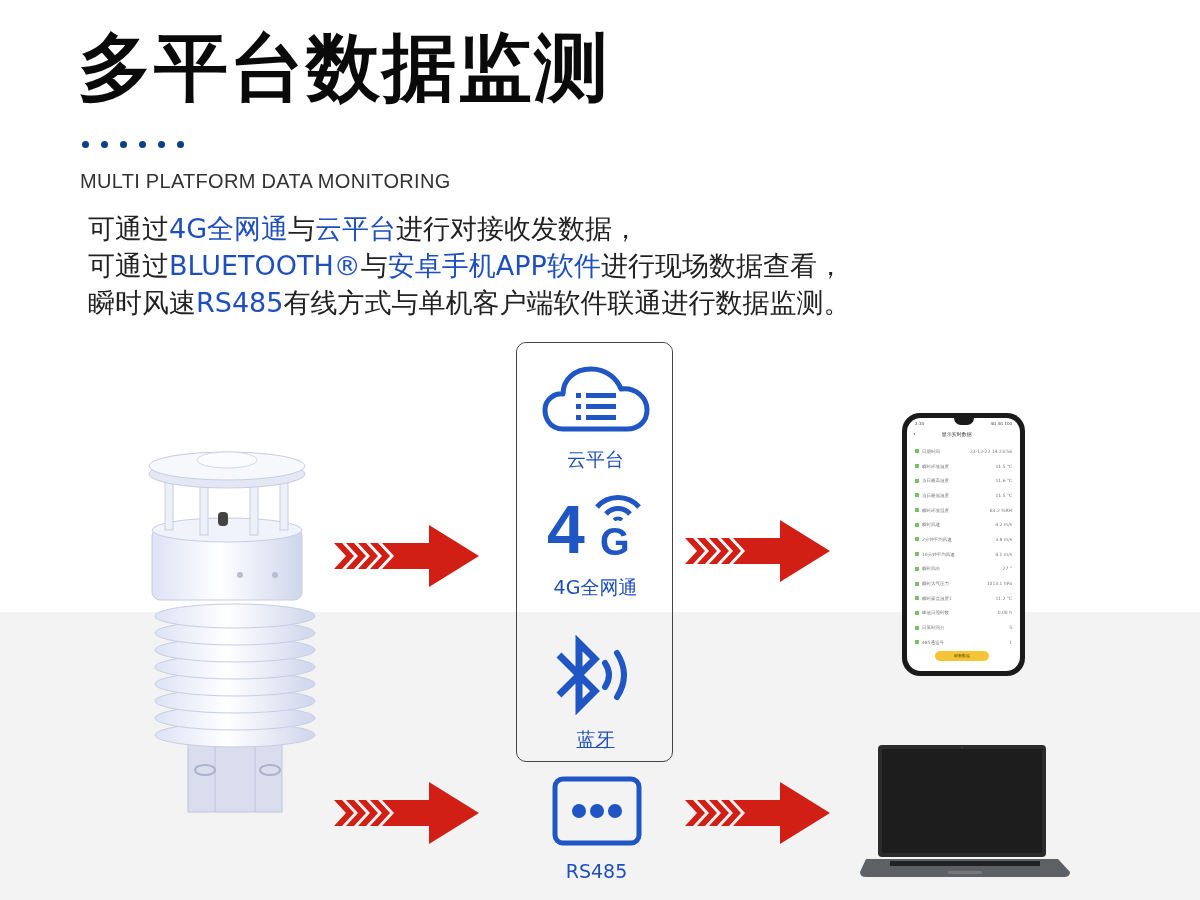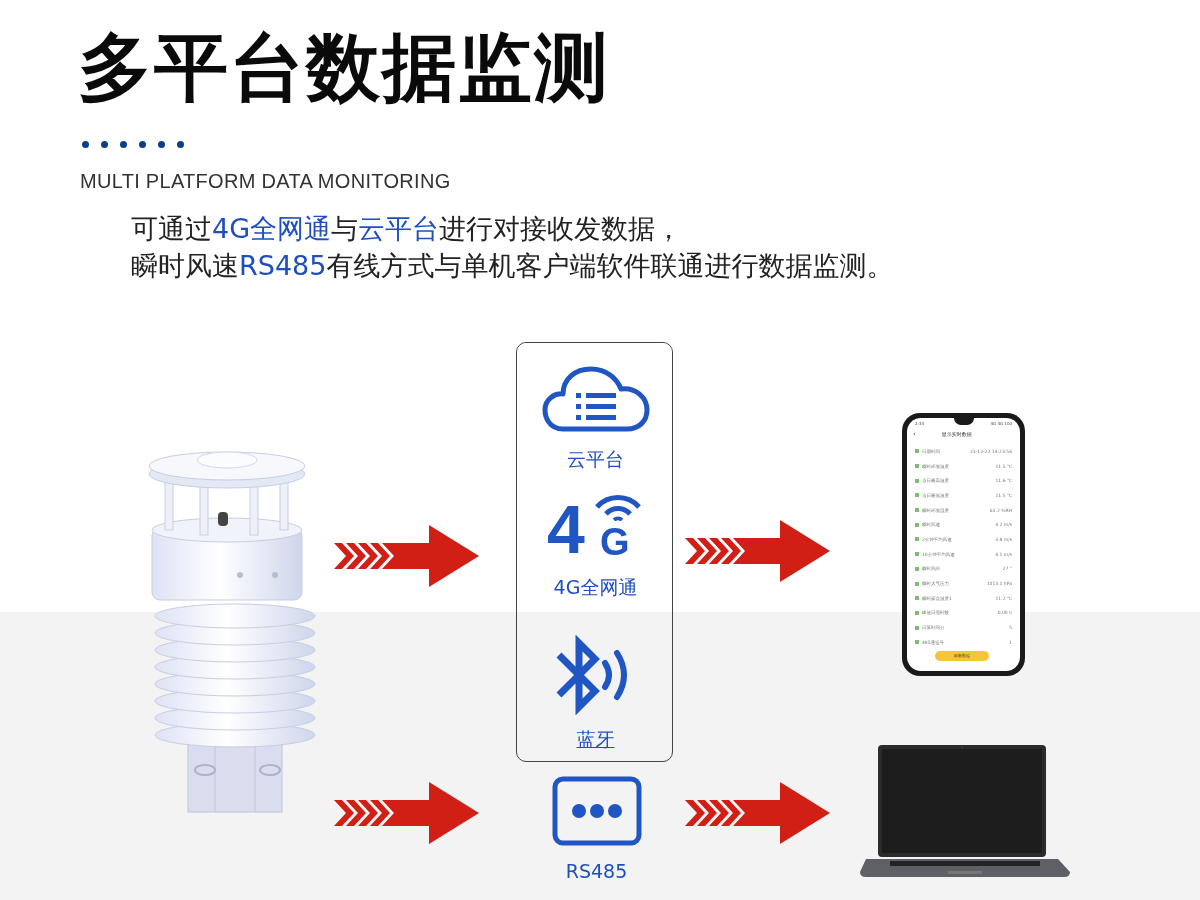--- a/index.html
+++ b/index.html
@@ -3,21 +3,21 @@
 <meta charset="utf-8">
 <style>
   *{margin:0;padding:0;box-sizing:border-box;}
   html,body{width:1200px;height:900px;overflow:hidden;background:#ffffff;}
   body{position:relative;font-family:"DejaVu Sans","Liberation Sans",sans-serif;color:#1a1a1a;}
   .bg-gray{position:absolute;left:0;top:612px;width:1200px;height:288px;background:#f3f3f3;}
   .title{position:absolute;left:78px;top:30px;font-size:74px;font-weight:bold;letter-spacing:2px;color:#0a0a0a;line-height:1;text-align:right;}
   .dots{position:absolute;left:82px;top:141px;display:flex;gap:12px;}
   .dots span{width:7px;height:7px;border-radius:50%;background:#0c3f8a;display:block;}
   .subtitle{position:absolute;left:80px;top:170px;font-family:"Liberation Sans",sans-serif;font-size:20px;color:#333;letter-spacing:0.3px;}
-  .desc{position:absolute;left:88px;top:210px;font-size:27px;line-height:37px;color:#222;margin-left:43px;}
+  .desc{position:absolute;left:88px;top:210px;font-size:27px;line-height:37px;color:#222;}
   .desc .hl{color:#1f4fbf;}
   .panel{position:absolute;left:516px;top:342px;width:157px;height:420px;border:1.5px solid #444;border-radius:10px;background:transparent;}
   .panel-top{position:absolute;left:0;top:0;width:100%;height:268px;background:#fff;border-radius:10px 10px 0 0;}
   .icon-label{position:absolute;width:157px;text-align:center;color:#1f4fbf;font-size:19px;}
   .arrow{position:absolute;}
   .device{position:absolute;}
   .phone{position:absolute;left:902px;top:413px;width:123px;height:263px;border-radius:18px;background:#1a1a1a;padding:5px;}
   .phone-screen{width:100%;height:100%;background:#fff;border-radius:14px;position:relative;overflow:hidden;font-size:4.5px;color:#777;}
   .phone-status{display:flex;justify-content:space-between;padding:3px 8px 0 8px;font-size:4px;color:#444;}
   .notch{position:absolute;left:50%;top:0;width:20px;height:7px;margin-left:-10px;background:#1a1a1a;border-radius:0 0 8px 8px;}
@@ -44,20 +44,23 @@
     <span></span>
     <span></span>
 </div>
 <div class="subtitle">MULTI PLATFORM DATA MONITORING</div>
 
 <div class="desc">
   <div>
     <span>可通过</span><span class="hl">4G全网通</span><span>与</span><span class="hl">云平台</span><span>进行对接收发数据，</span>
   </div>
   <div>
+    <span>可通过</span><span class="hl">BLUETOOTH®</span><span>与</span><span class="hl">安卓手机APP软件</span><span>进行现场数据查看，</span>
+  </div>
+  <div>
     <span>瞬时风速</span><span class="hl">RS485</span><span>有线方式与单机客户端软件联通进行数据监测。</span>
   </div>
 </div>
 
 <svg class="device" style="left:140px;top:440px;" width="180" height="380" viewBox="0 0 180 380">
   <defs>
     <linearGradient id="wg" x1="0" x2="1">
       <stop offset="0" stop-color="#dde3f5"></stop>
         <stop offset="0.45" stop-color="#ffffff"></stop>
         <stop offset="1" stop-color="#cfd6ec"></stop>

